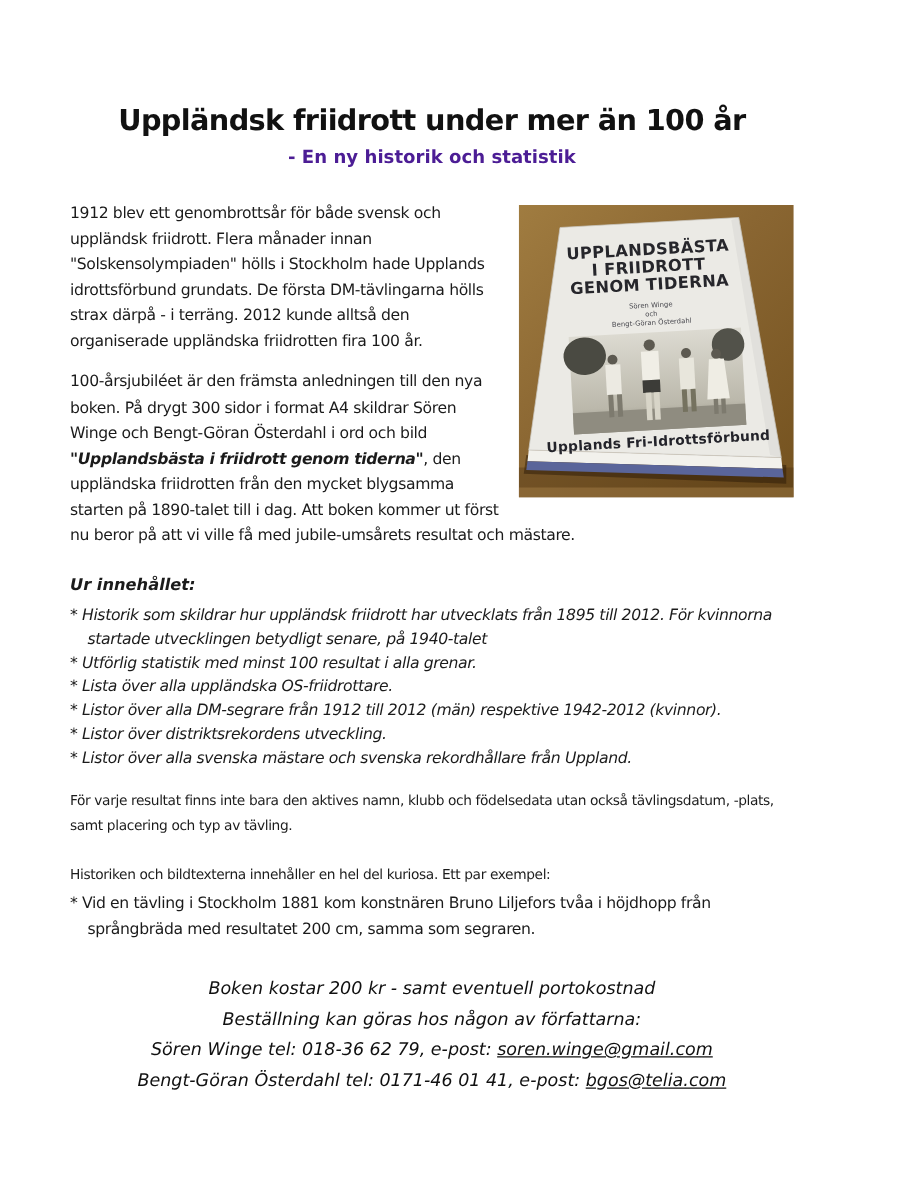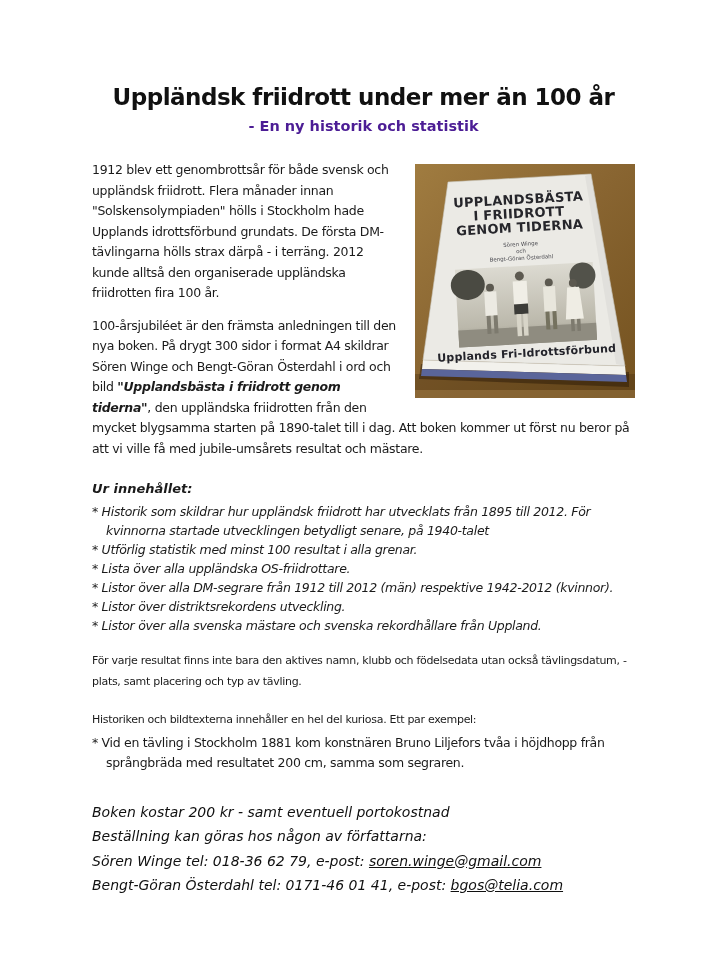--- a/index.html
+++ b/index.html
@@ -1,34 +1,34 @@
 <!DOCTYPE html>
 <html><head>
 <meta charset="utf-8">
 <style>
   html,body{margin:0;padding:0;background:#ffffff;}
   body{width:720px;height:960px;font-family:"DejaVu Sans",sans-serif;color:#1b1b1b;}
   .page{position:relative;width:720px;height:960px;overflow:hidden;box-sizing:border-box;
-        padding:84px 85px 0 92px;background:#ffffff;}
+        padding:84px 85px 0 56px;background:#ffffff;}
   .doc-title{margin:0 0 8px 0;text-align:center;font-size:23px;font-weight:bold;
              letter-spacing:-0.5px;color:#111;}
   .doc-subtitle{margin:0 0 26px 0;text-align:center;font-size:14.5px;font-weight:bold;color:#4c1d95;}
   .book-figure{float:right;width:220px;height:234px;margin:4px 0 10px 12px;}
   .book-figure svg{display:block;width:220px;height:234px;}
   p.body-para{margin:0 0 12px 0;font-size:12.5px;line-height:20.5px;letter-spacing:-0.3px;}
   .em-bold{font-weight:bold;font-style:italic;}
   .contents-block{clear:both;padding-top:10px;font-style:italic;}
   .sec-heading{font-size:13px;font-weight:bold;margin:0 0 6px 0;}
   ul.star-list{list-style:none;margin:0;padding:0;font-size:12.5px;line-height:19px;letter-spacing:-0.3px;}
   ul.star-list li{padding-left:14px;text-indent:-14px;}
   ul.star-list.loose{line-height:20.5px;}
   p.detail-para{margin:16px 0 0 0;font-size:11px;line-height:20.5px;letter-spacing:-0.3px;}
   .curiosa-block{margin-top:18px;}
   .curiosa-intro{margin:0 0 2px 0;font-size:11px;line-height:20.5px;letter-spacing:-0.3px;}
-  .footer-block{margin-top:26px;text-align:left;font-style:italic;font-size:14px;
+  .footer-block{margin-top:26px;text-align:center;font-style:italic;font-size:14px;
                 line-height:24.5px;color:#101010;}
   .email-link{text-decoration:underline;cursor:pointer;}
 </style>
 </head>
 <body>
 
 <div class="page">
 
   <h1 class="doc-title">Uppländsk friidrott under mer än 100 år</h1>
   <div class="doc-subtitle">- En ny historik och statistik</div>

